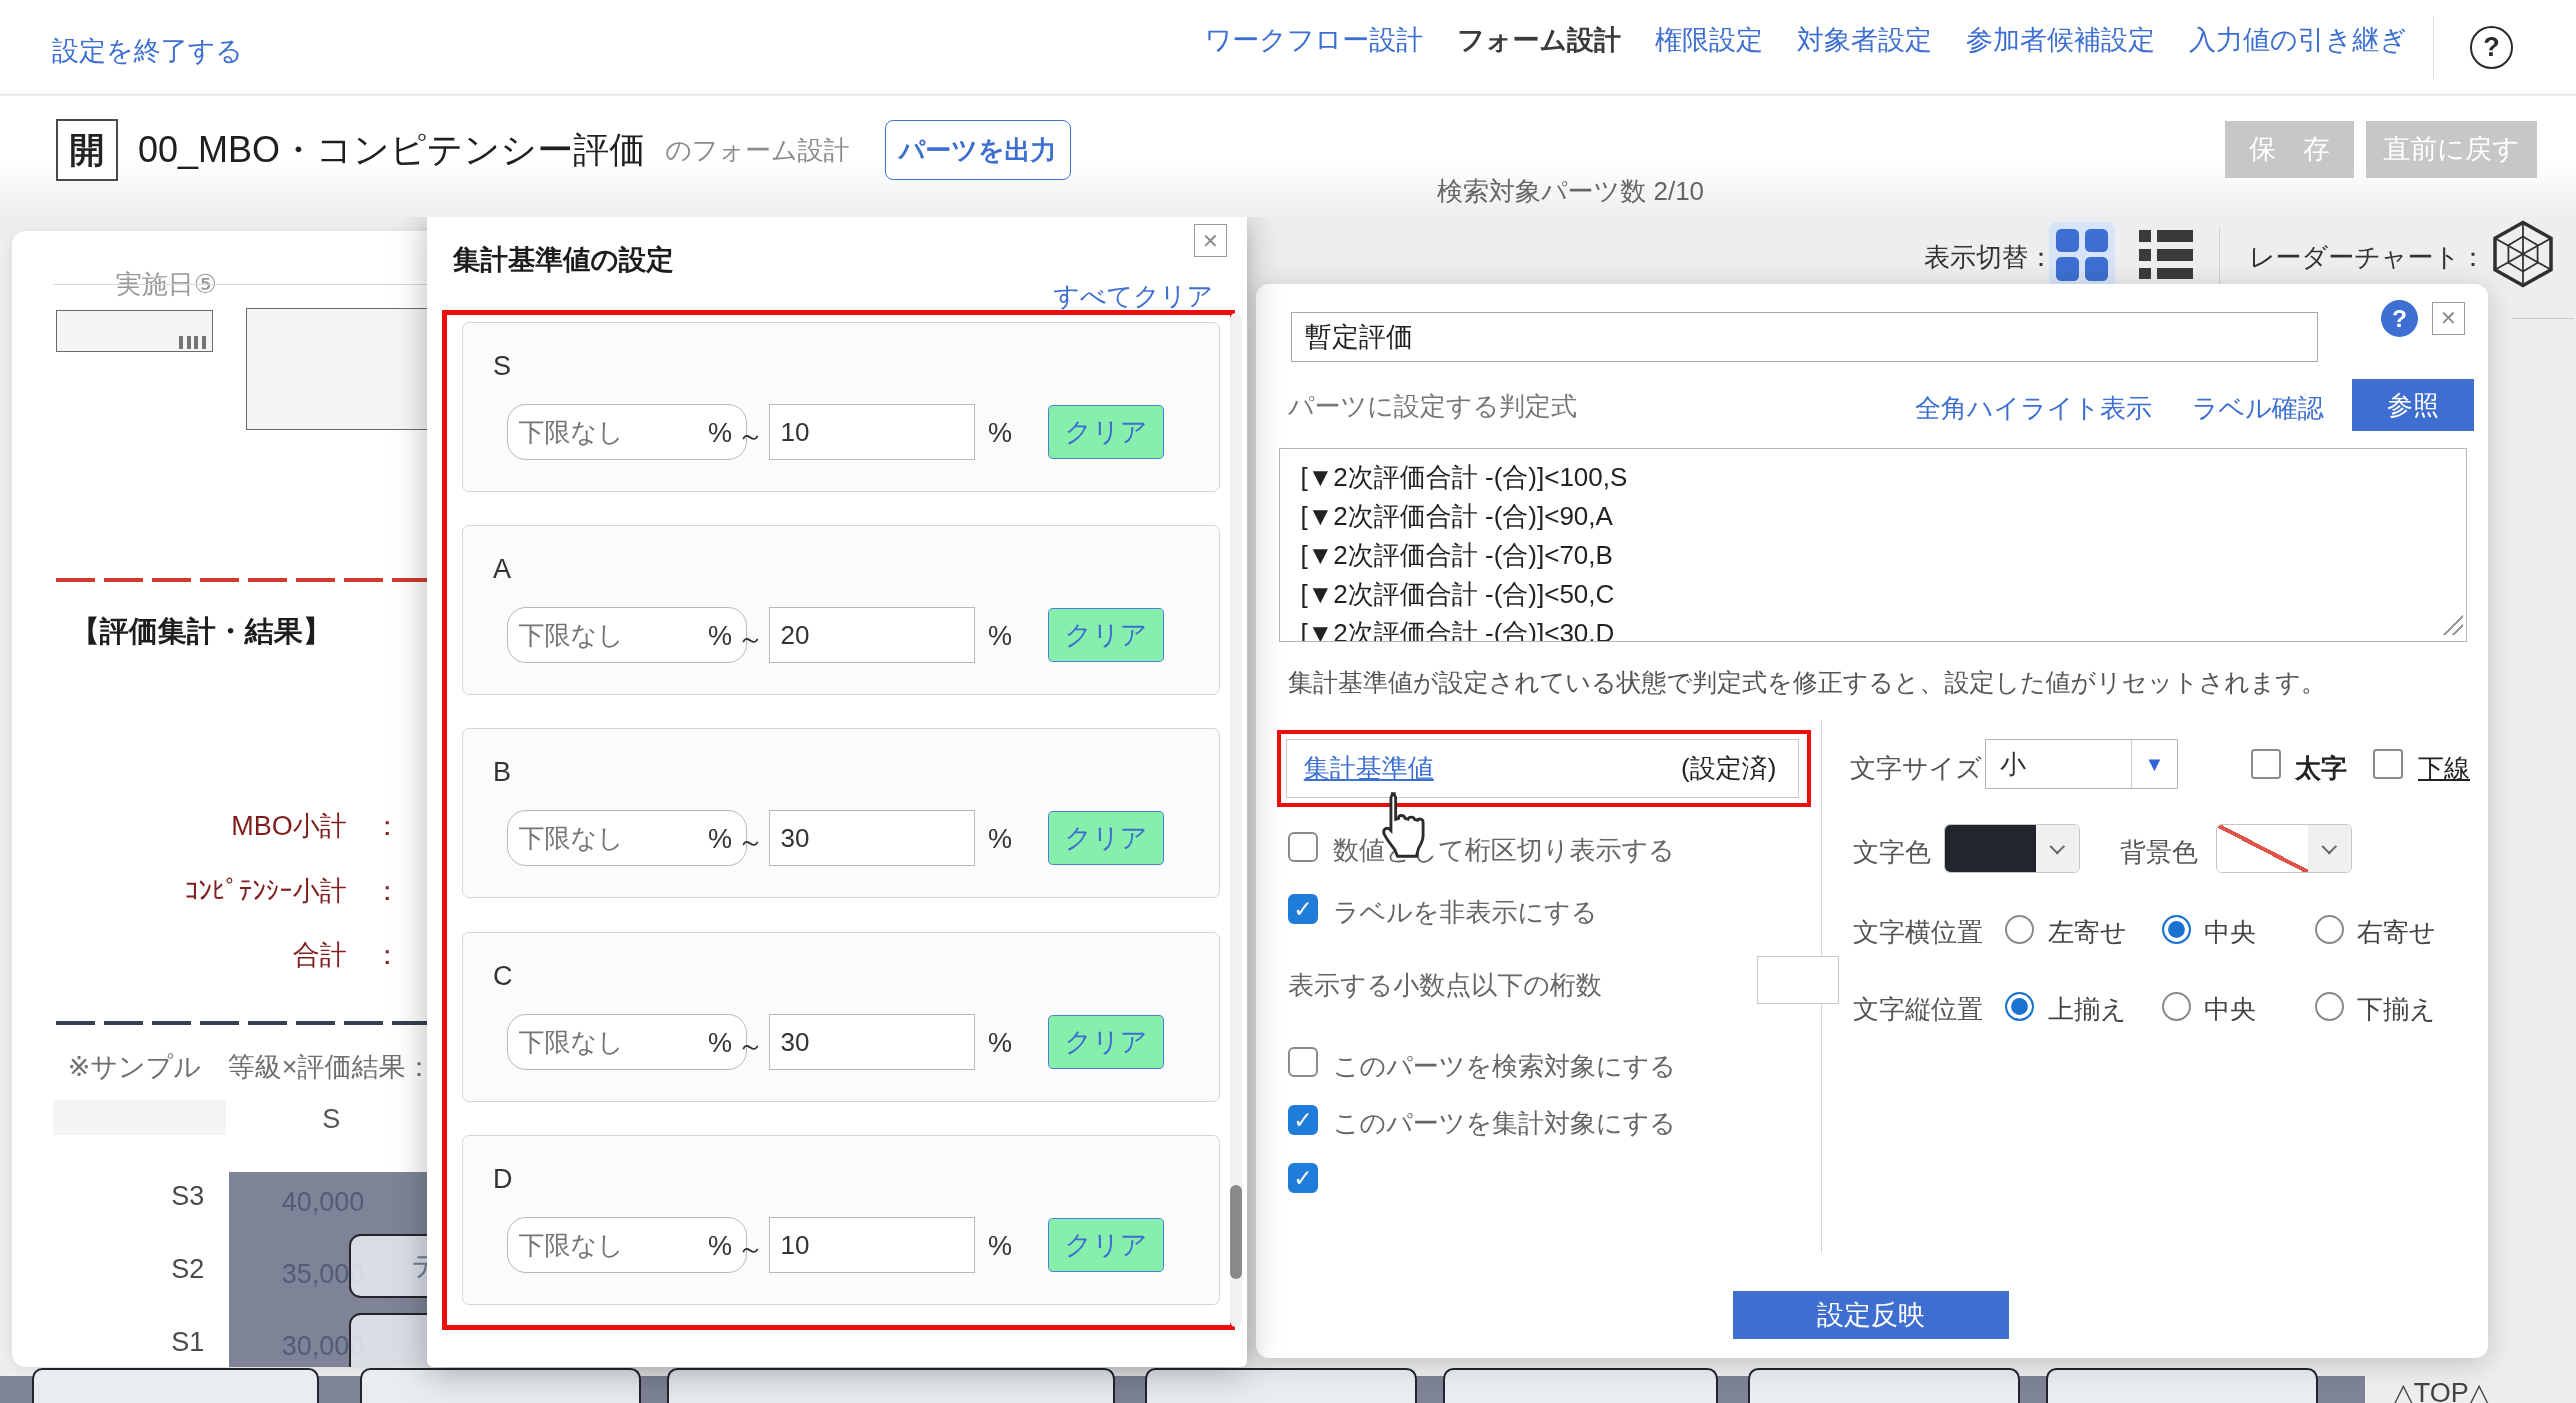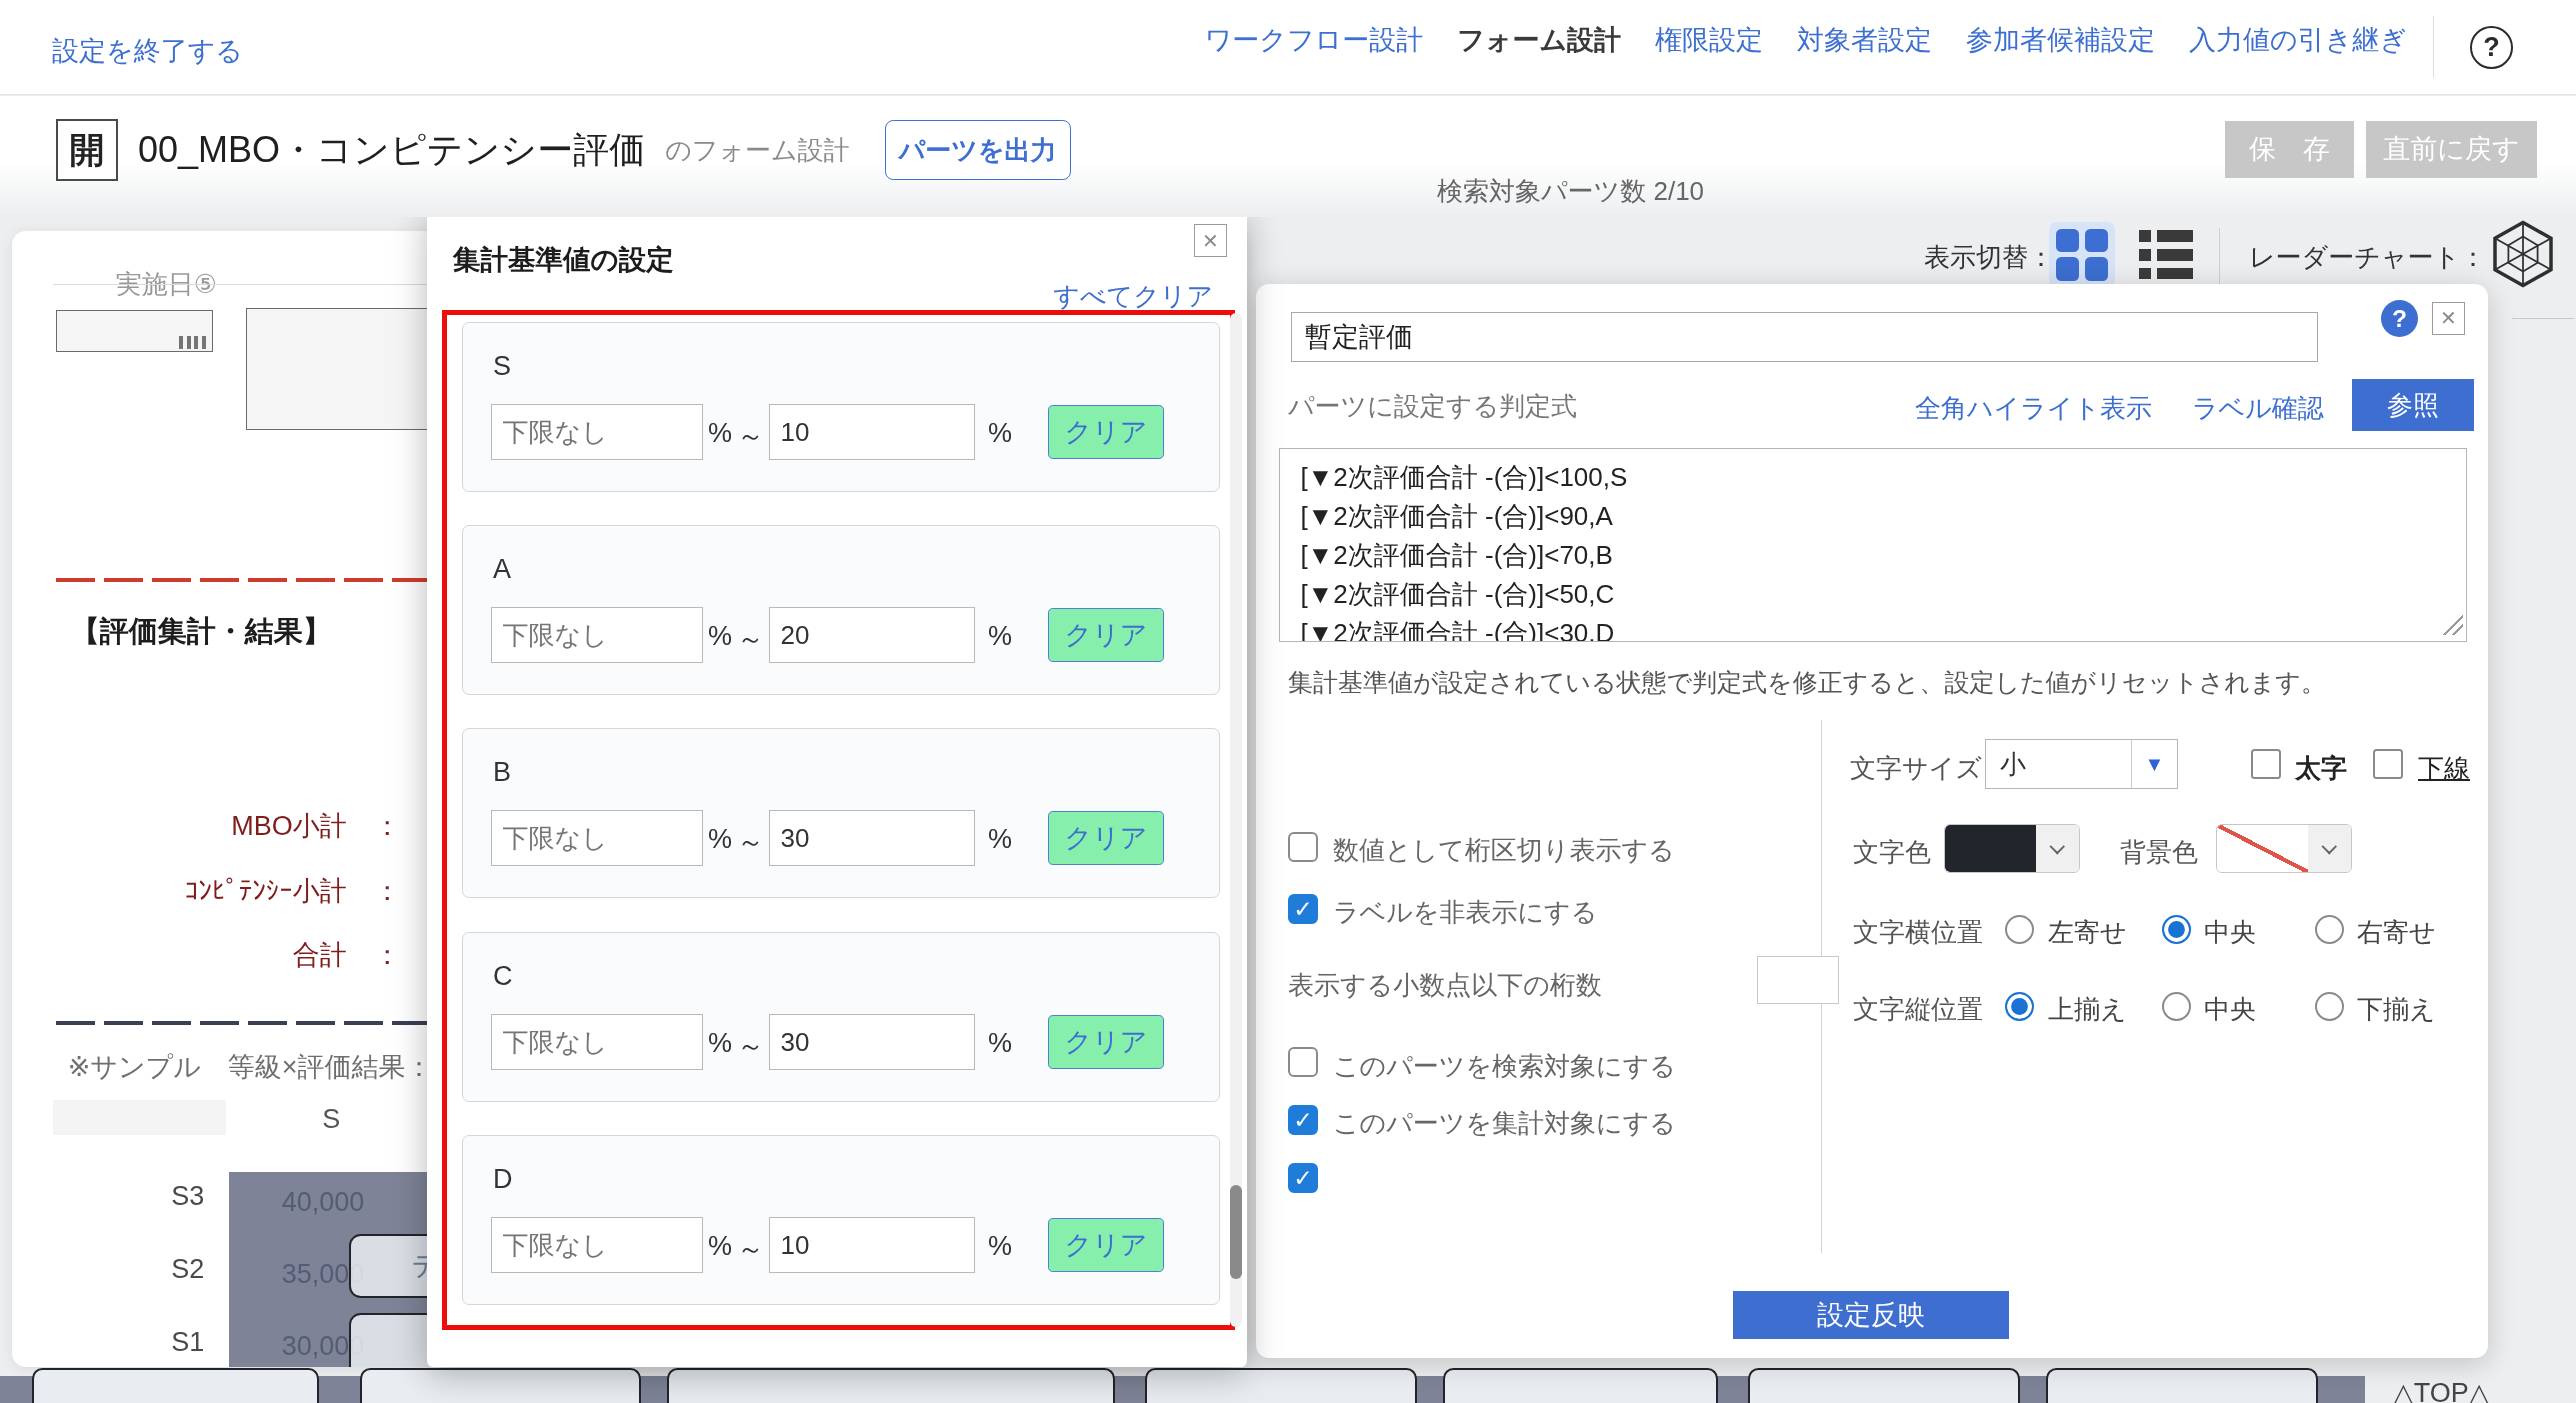--- a/index.html
+++ b/index.html
@@ -93,21 +93,21 @@
   .close-box { position:absolute; width:33px; height:33px; border:1.8px solid #9a9a9a; display:flex;
     align-items:center; justify-content:center; font-size:20px; color:#8a8a8a; cursor:pointer; background:#fff; }
   #agg-close { right:20px; top:16.4px; }
   #clear-all { position:absolute; right:34px; top:71px; font-size:26px; }
   #red-frame { position:absolute; left:14.6px; top:102px; width:793px; height:1020px; border:5.9px solid #ec0d0d; }
   .grade-card { position:absolute; left:35px; width:758px; height:170px; background:#fafbfd;
     border:1.2px solid #d6d6d6; border-radius:7px; }
   .grade-card .glabel { position:absolute; left:30px; top:28px; font-size:27px; color:#333; }
   .grade-card .ginput { position:absolute; top:81px; height:56px; border:1.2px solid #b9b9b9; background:#fff;
     font-size:26px; color:#333; padding:0 10.5px; font-family:inherit; outline:none; }
-  .grade-card .low { left:28px; width:212px; }
+  .grade-card .low { left:44px; width:240px;border-radius:19px; }
   .grade-card .high { left:306px; width:206px; }
   .grade-card .pct1 { position:absolute; left:245px; top:95px; font-size:27px; color:#333; }
   .grade-card .tilde { position:absolute; left:274px; top:95px; font-size:27px; color:#333; }
   .grade-card .pct2 { position:absolute; left:525px; top:95px; font-size:27px; color:#333; }
   .grade-card .clear-btn { position:absolute; left:585px; top:82px; width:116px; height:54px;
     border:1.8px solid #4d7ed8; border-radius:4.7px; background:#86efac; color:#3c6fd1; font-size:27px;
     display:flex; align-items:center; justify-content:center; cursor:pointer; }
   #modal-scroll { position:absolute; left:803px; top:105px; width:11.7px; height:1014px; background:#f1f1f1; border-radius:5.9px; }
   #modal-thumb { position:absolute; left:0; top:872px; width:11.7px; height:94px; background:#8a8a8a; border-radius:5.9px; }
 
@@ -338,20 +338,31 @@
   <a class="link" id="label-check-link">ラベル確認</a>
   <div id="ref-btn">参照</div>
   <div id="formula-box">[▼2次評価合計 -(合)]&lt;100,S
 [▼2次評価合計 -(合)]&lt;90,A
 [▼2次評価合計 -(合)]&lt;70,B
 [▼2次評価合計 -(合)]&lt;50,C
 [▼2次評価合計 -(合)]&lt;30,D</div>
   <div id="resize-grip"></div>
   <div id="reset-note">集計基準値が設定されている状態で判定式を修正すると、設定した値がリセットされます。</div>
 
+  <div id="crit-red-frame">
+    <div id="crit-box">
+      <a class="link" id="crit-link">集計基準値</a>
+      <span id="crit-status">(設定済)</span>
+    </div>
+    <div id="hand-cursor">
+      <svg viewBox="0 0 60 74" width="59" height="70">
+        <path d="M22 4 c3 0 5 2 5 5 v22 l3 -1 c0 -4 6 -4 7 0 l3 1 c1 -3 6 -3 7 0 l3 1 c1 -2 6 -2 6 2 v14 c0 6 -3 10 -5 14 l-2 8 h-20 l-3 -7 c-4 -5 -8 -10 -11 -16 c-2 -4 1 -8 5 -6 l2 2 V9 c0 -3 2 -5 5 -5 z" fill="#ffffff" stroke="#2b2b2b" stroke-width="3"></path>
+      </svg>
+    </div>
+  </div>
   <div id="v-divider"></div>
 
   <div class="cbx" style="left:32px; top:548px;"></div>
   <div class="cb-label" style="left:77px; top:549px;">数値として桁区切り表示する</div>
   <div class="cbx checked" style="left:32px; top:610px;">✓</div>
   <div class="cb-label" style="left:77px; top:611px;">ラベルを非表示にする</div>
   <div class="fld-label" style="left:32px; top:684px; color:#666;">表示する小数点以下の桁数</div>
   <input id="digits-input" style="">
   <div class="cbx" style="left:32px; top:763px;"></div>
   <div class="cb-label" style="left:77px; top:765px;">このパーツを検索対象にする</div>

